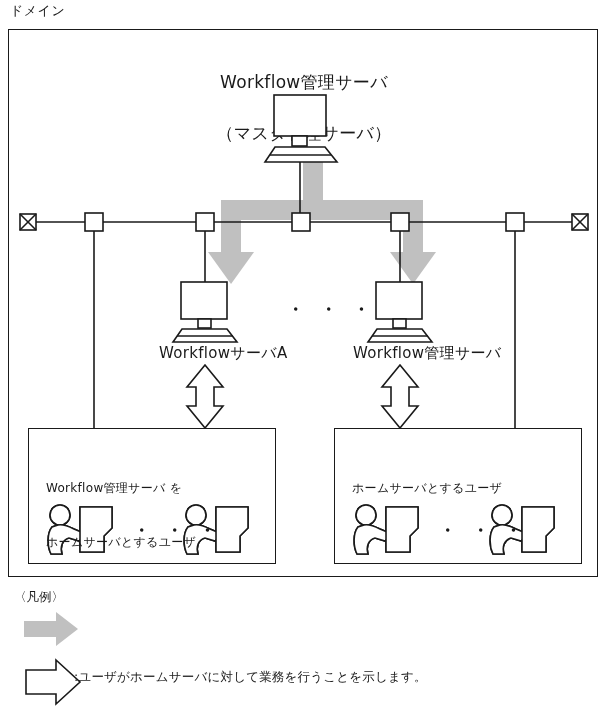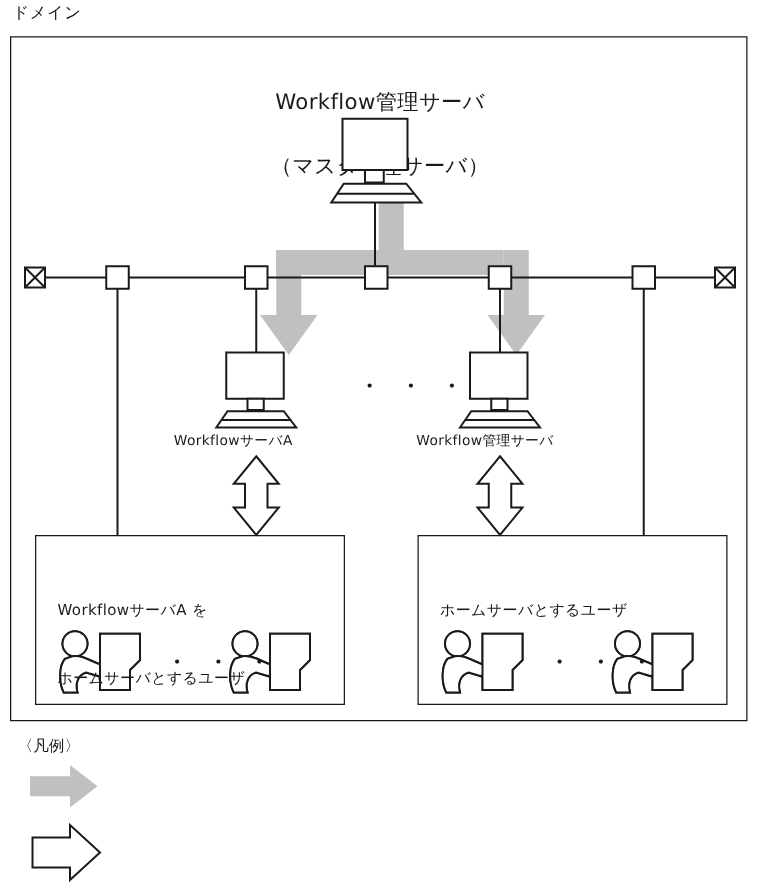--- a/index.html
+++ b/index.html
@@ -46,24 +46,25 @@
 
   
   .caption {
     font-size: 17px;
     line-height: 17px;
     letter-spacing: 0.3px;
     white-space: pre;
     text-align: center;
   }
   .label {
-    font-size: 11px;
+    font-size: 15px;
     line-height: 16px;
     letter-spacing: 0.3px;
     white-space: nowrap;
+    margin-left: 20px;
   }
   .boxtext {
     font-size: 12px;
     line-height: 18px;
     letter-spacing: 0.3px;
     white-space: pre;
   }
 
   #master-caption {
     left: 0; top: 40px;
@@ -284,34 +285,35 @@
   </svg>
 
   <div class="abs label" id="server-a-label">WorkflowサーバA</div>
   <div class="abs label" id="server-b-label">Workflow管理サーバ</div>
 
   <div class="abs dots" id="servers-ellipsis">・ ・ ・</div>
   <div class="abs dots" id="users-a-ellipsis">・ ・ ・</div>
   <div class="abs dots" id="users-b-ellipsis">・ ・ ・</div>
 
   <div class="abs boxtext" id="usergroup-a-text">
-    <div>WorkflowサーバA を</div>
+    <div>Workflow管理サーバ を</div>
     <div>ホームサーバとするユーザ</div>
   </div>
   <div class="abs boxtext" id="usergroup-b-text">
     <div>ホームサーバとするユーザ</div>
   </div>
 
   <div class="abs" id="legend-title">〈凡例〉</div>
 
   <svg class="svg-layer" id="legend-icon-layer" width="608" height="709">
 
     <g fill="#c0c0c0" stroke="none">
       <polygon points="24,621 56,621 56,612 78,629 56,646 56,637 24,637"></polygon>
     </g>
 
     <g fill="#ffffff" stroke="#1a1a1a" stroke-width="1.6" stroke-linejoin="miter">
       <polygon points="26,670 56,670 56,660 80,682 56,704 56,694 26,694"></polygon>
     </g>
   </svg>
 
+  <div class="abs legend-text" id="legend-text-2">:ユーザがホームサーバに対して業務を行うことを示します。</div>
 
 </div>
 
 </body></html>

